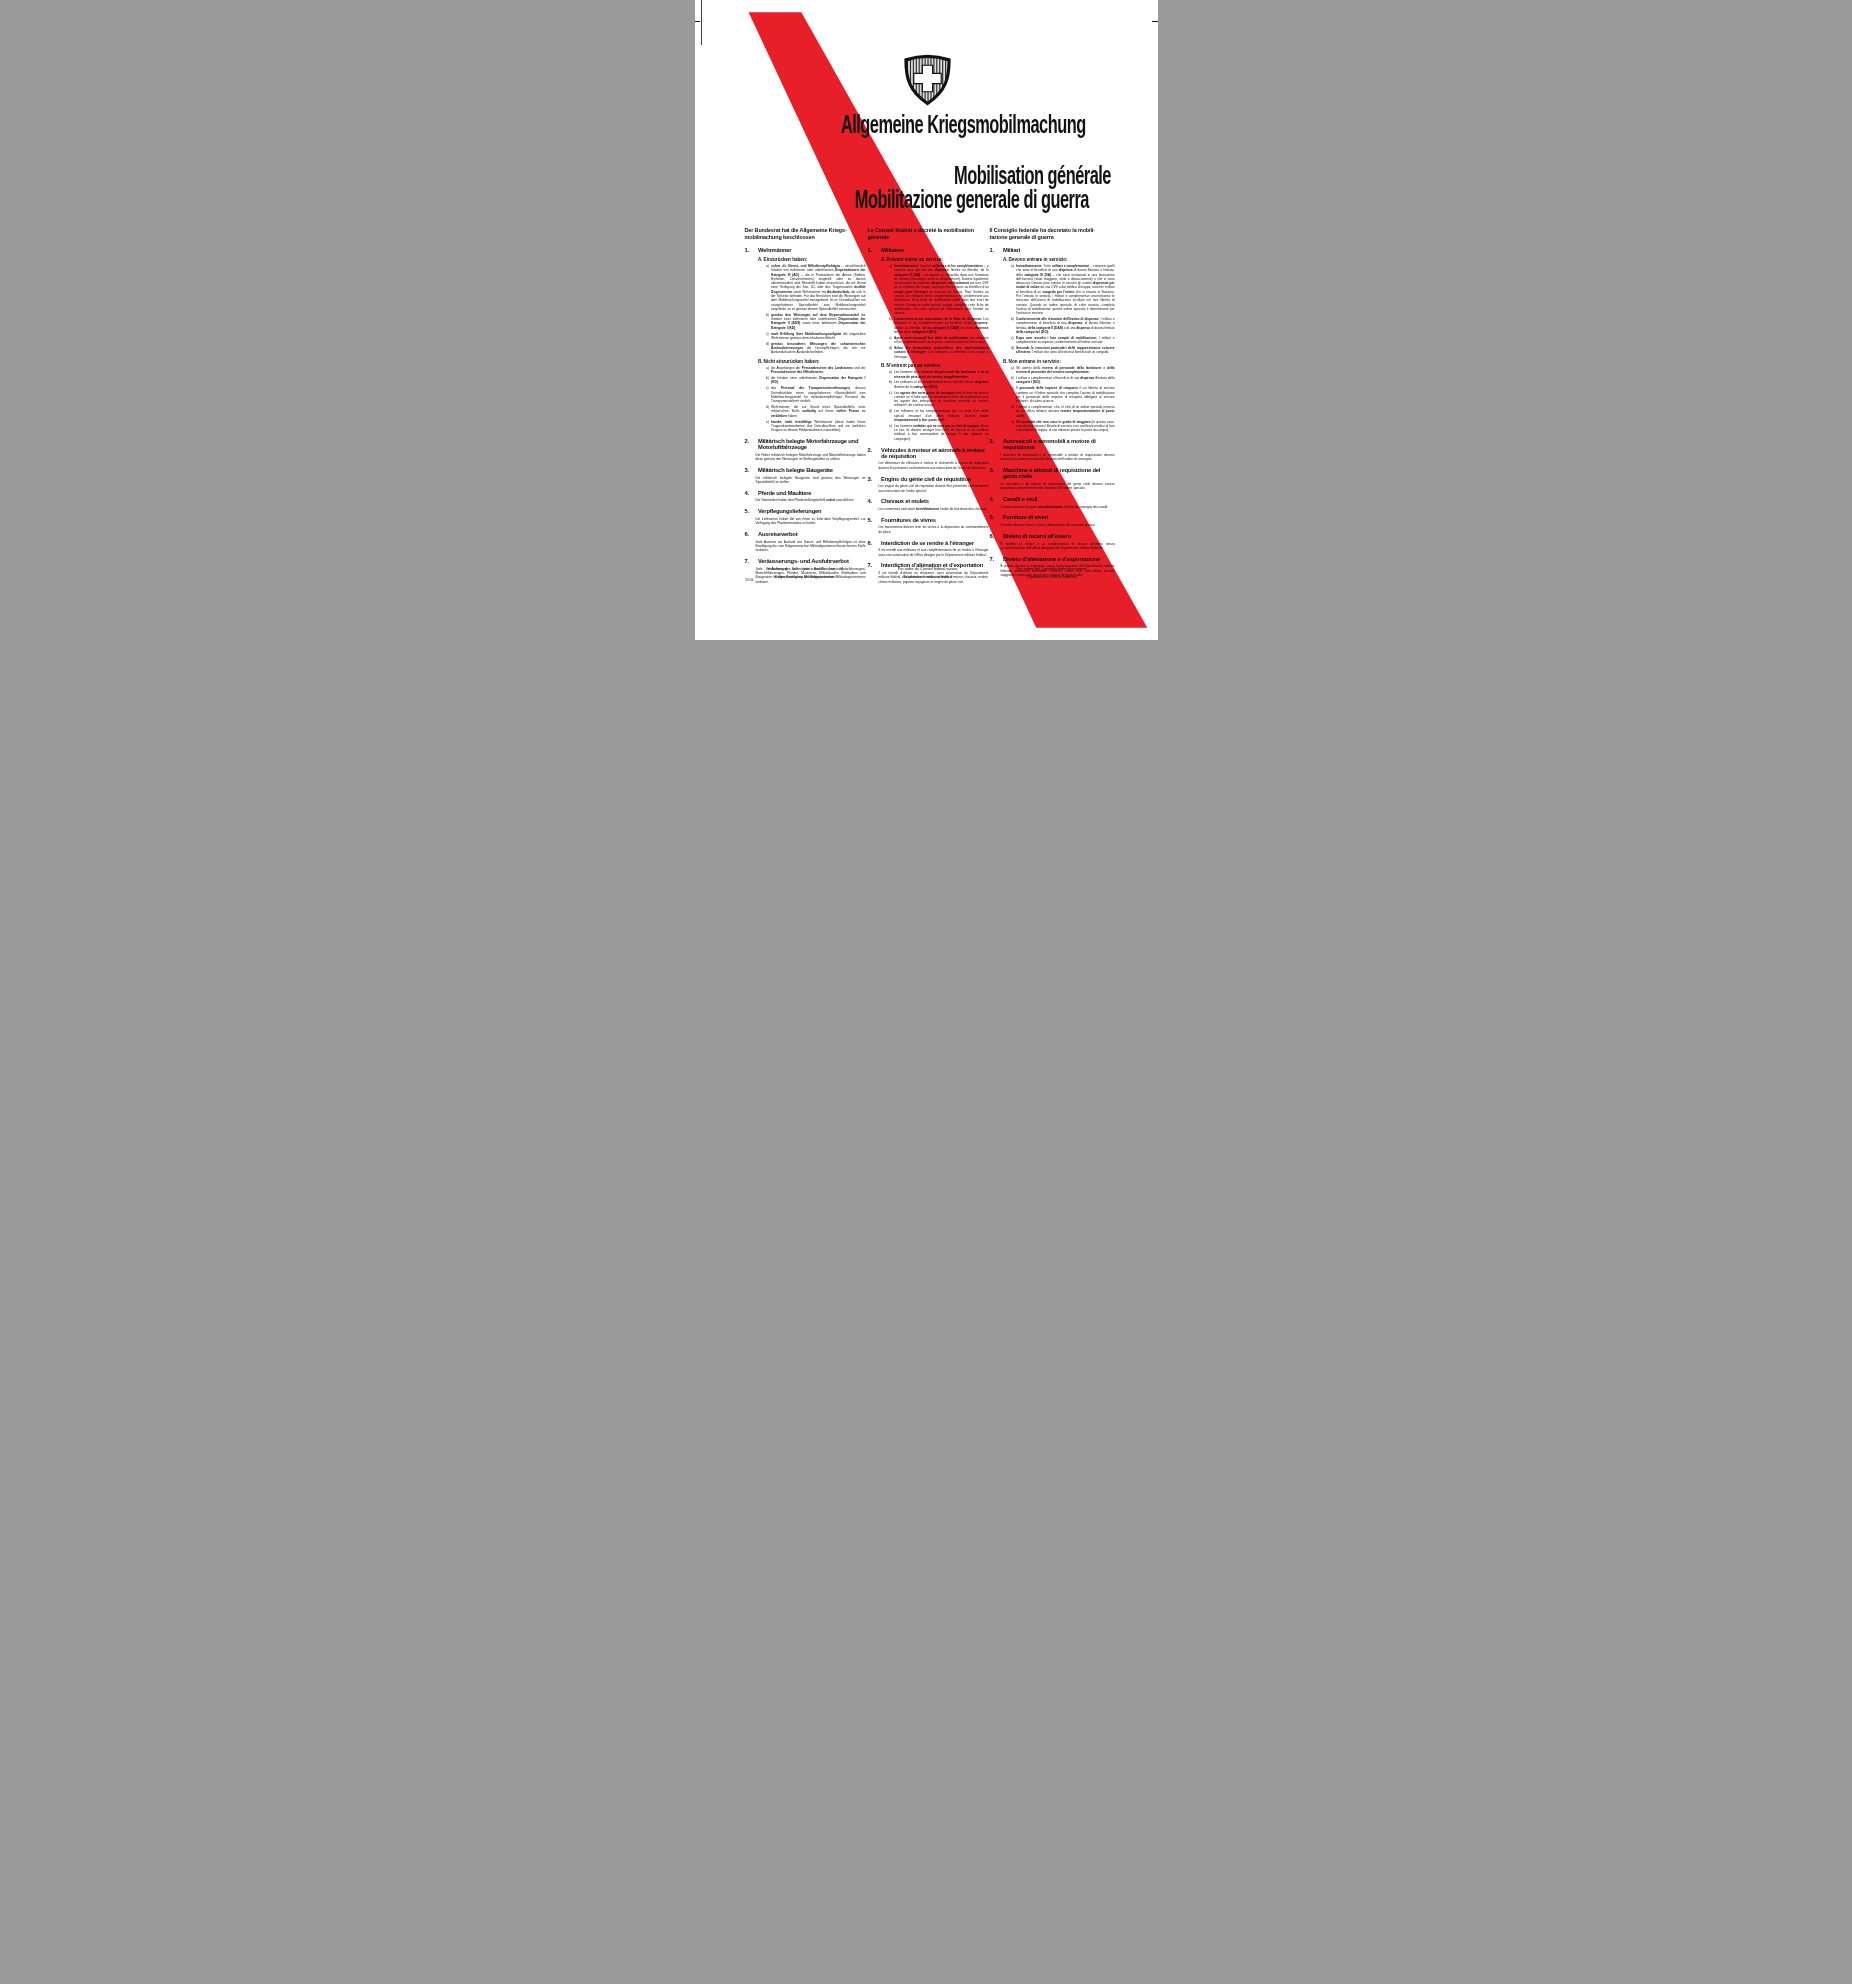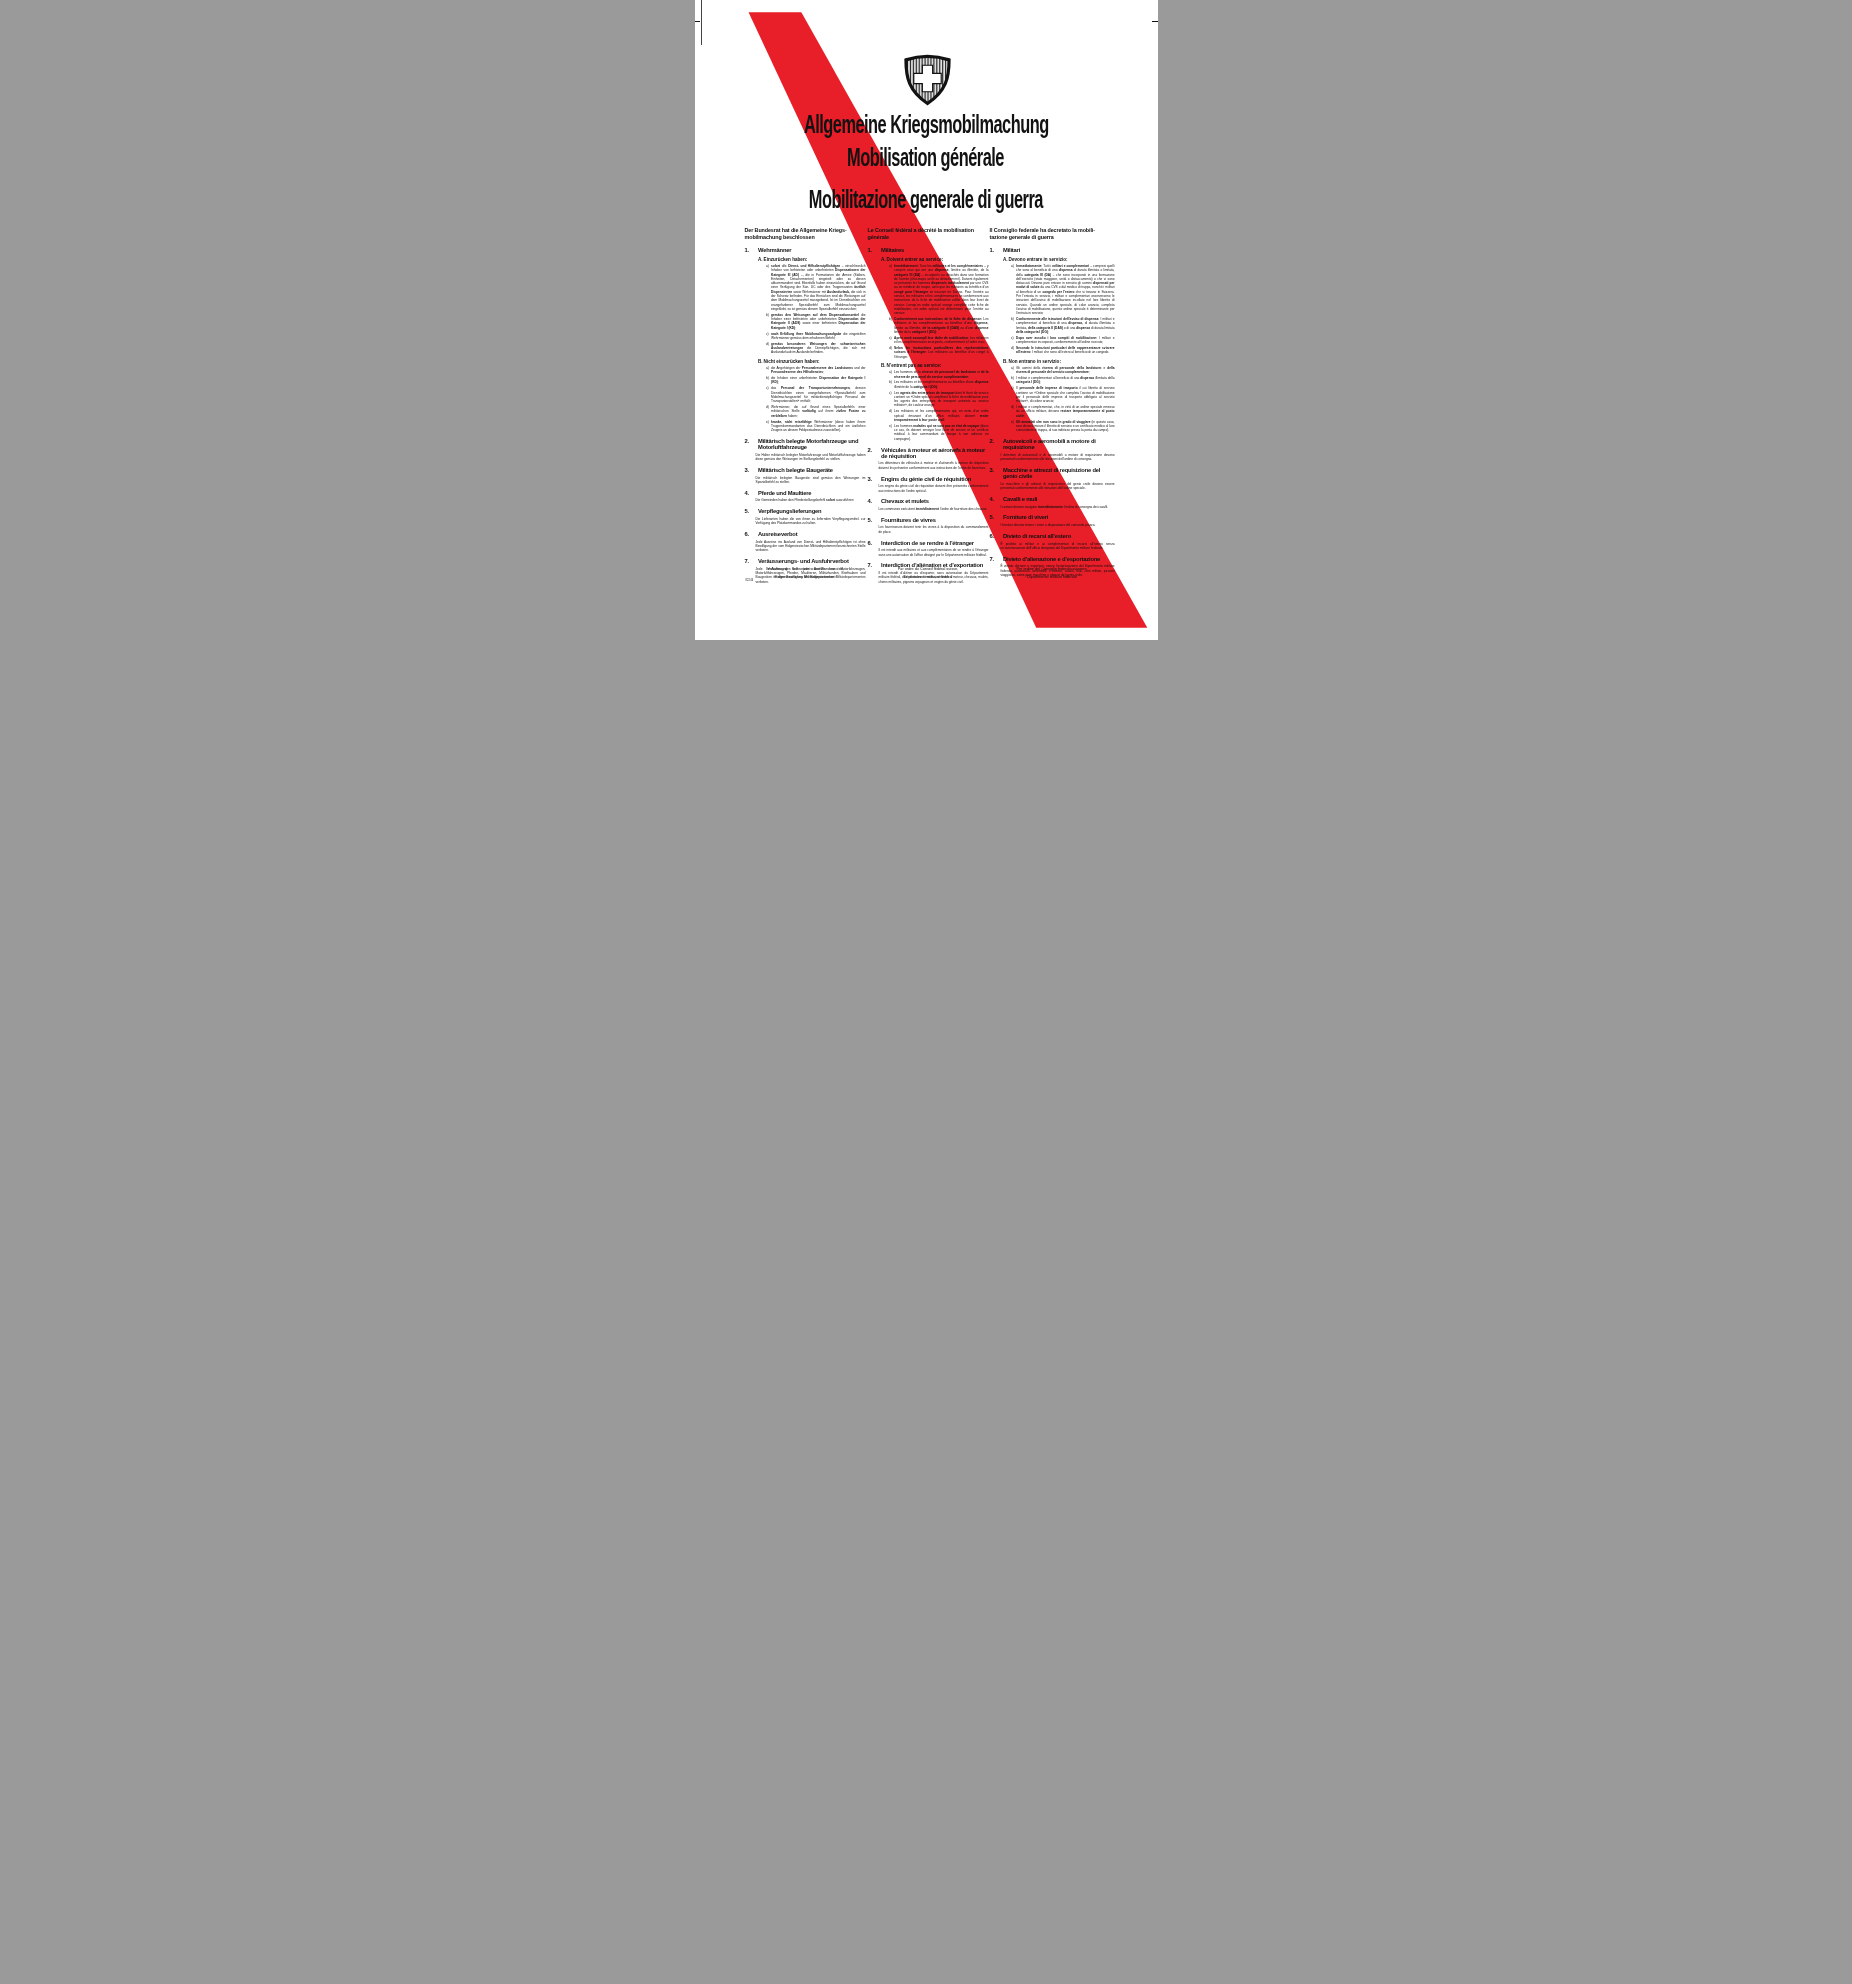--- a/index.html
+++ b/index.html
@@ -8,25 +8,25 @@
     background:#ffffff;overflow:hidden;color:#121212;
     font-family:"Liberation Sans",sans-serif;
   }
   .band-svg{position:absolute;left:0;top:0;width:463px;height:640px;z-index:1;}
   .mark-v{position:absolute;left:6.7px;top:0;width:0.4px;height:45px;background:#444;z-index:0;}
   .mark-h{position:absolute;top:20.6px;width:5.2px;height:0.8px;background:#121212;z-index:0;}
   .mark-h.left{left:0;}
   .mark-h.right{right:0;}
   .shield{position:absolute;left:208px;top:52px;width:49px;height:54px;z-index:2;}
   .big{
-    position:absolute;left:0;width:100%;text-align:center;z-index:2;
+    position:absolute;left:0;width:100%;text-align:right;z-index:2;
     font-weight:bold;font-size:26px;line-height:28px;letter-spacing:-0.8px;white-space:nowrap;
   }
   .big .cond{display:inline-block;transform:scaleX(0.63);transform-origin:center;}
-  .t1{top:110px;} .t2{top:143px;} .t3{top:185px;text-decoration:underline;}
+  .t1{top:110px;} .t2{top:161px;} .t3{top:185px;text-decoration:underline;}
   .col{position:absolute;top:227px;z-index:2;}
   .col-header{
     font-weight:bold;font-size:5.4px;line-height:6.6px;letter-spacing:-0.1px;
     white-space:pre-line;margin:0 0 6.4px 0;
   }
   .sec{margin:0 0 3.2px 0;}
   .sec-head{
     display:flex;font-weight:bold;font-size:5.8px;line-height:6.2px;
     letter-spacing:-0.2px;margin:5.6px 0 2.4px 0;
   }

